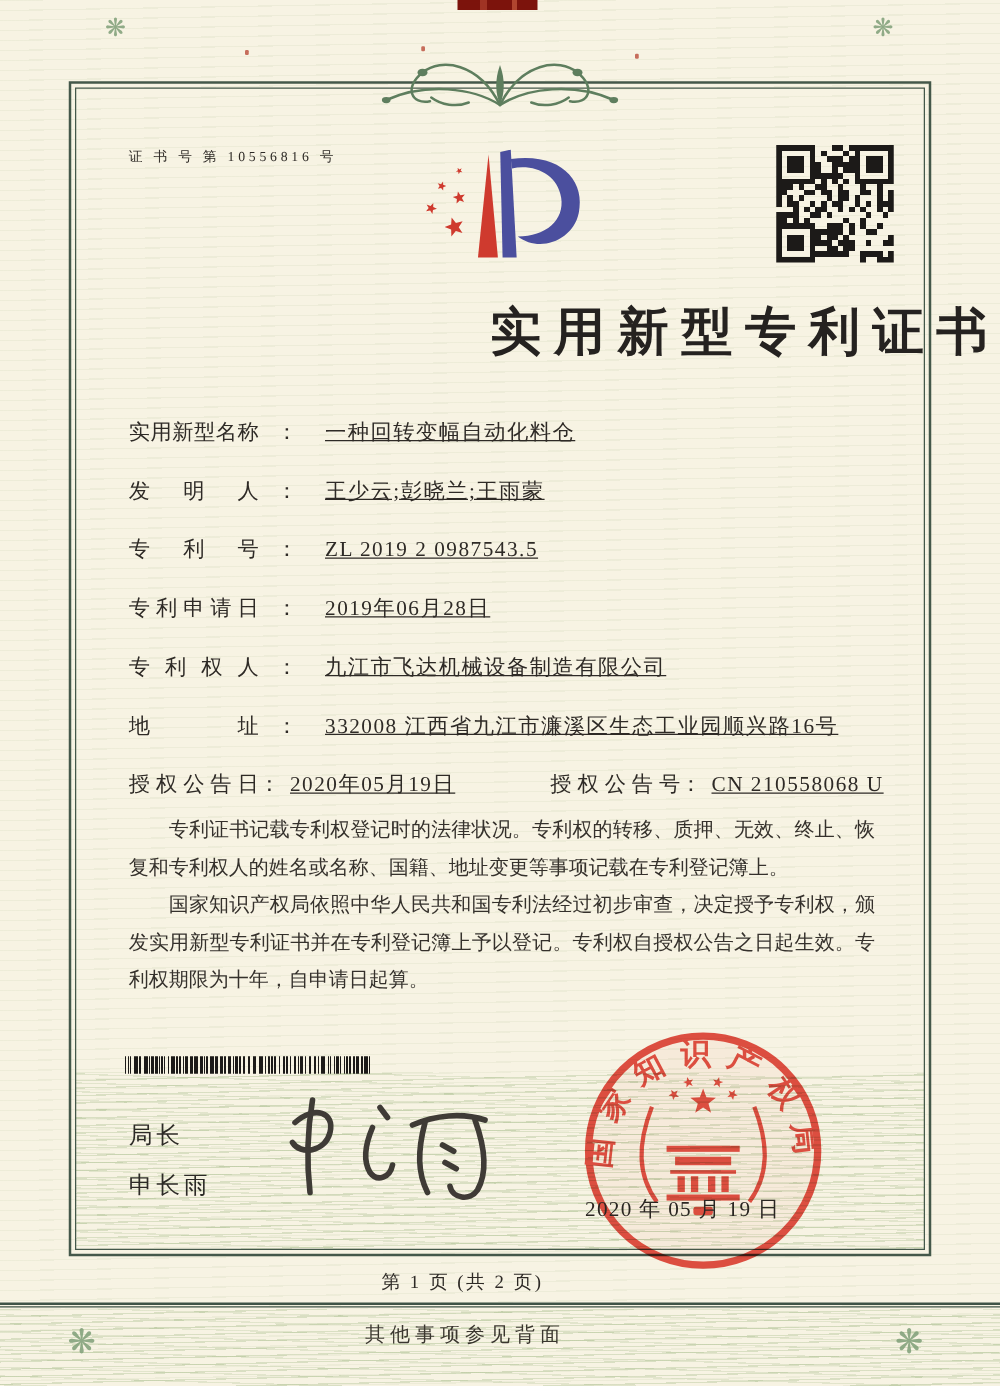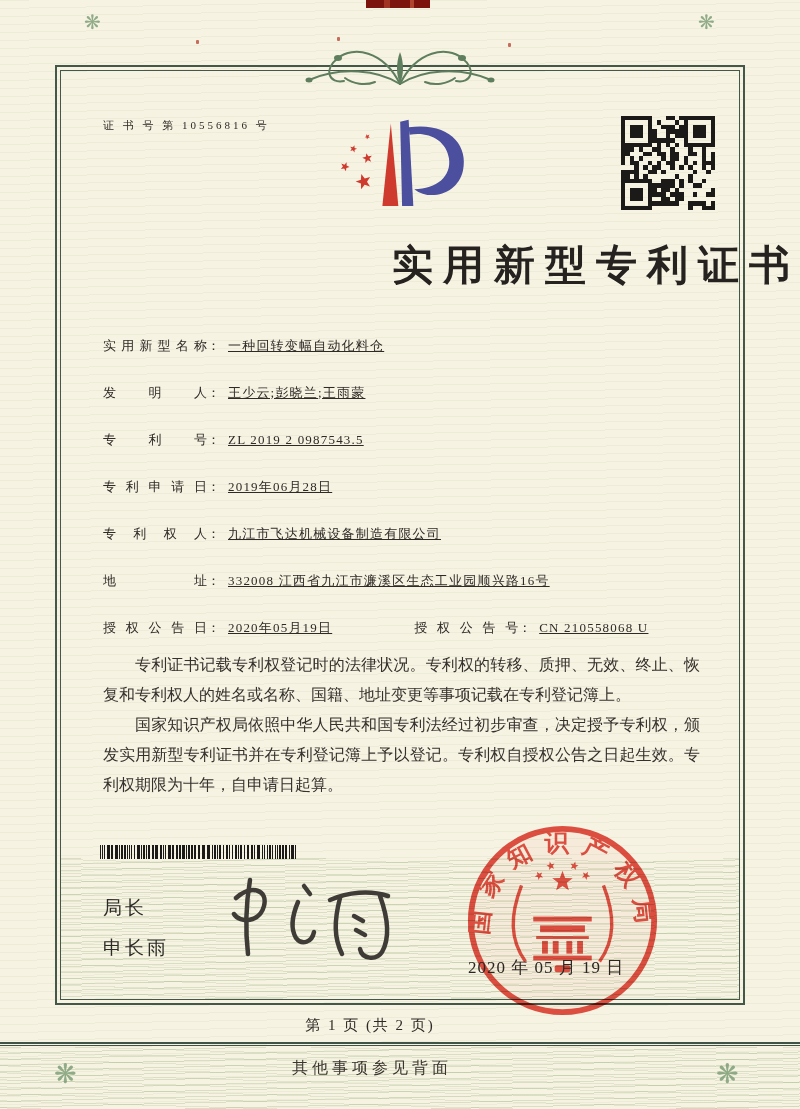--- a/index.html
+++ b/index.html
@@ -25,26 +25,26 @@
     background:linear-gradient(90deg,#7c130c 0 18px,#a03324 18px 24px,#7c130c 24px 44px,#b0452f 44px 48px,#7c130c 48px 64px);}
   .speck{position:absolute;width:3px;height:4px;background:#b5402e;opacity:.75;border-radius:1px;}
 
   .cert-no{position:absolute;left:103px;top:118px;font-size:11px;letter-spacing:3px;}
   .logo-wrap{position:absolute;left:328px;top:102px;width:150px;height:118px;}
   .qr-wrap{position:absolute;left:621px;top:116px;width:94px;height:94px;}
   .doc-title{position:absolute;left:0;top:238px;width:100%;text-align:right;
     font-size:41px;font-weight:700;letter-spacing:10px;color:#252220;}
 
   .fields{position:absolute;left:103px;top:322px;width:600px;}
-  .frow{height:47px;display:flex;align-items:center;font-size:13px;}
+  .frow{height:47px;display:flex;align-items:center;font-size:17px;gap:14px;}
   .lbl{display:inline-block;width:104px;text-align:justify;text-align-last:justify;}
   .colon{margin-right:8px;}
   .val{letter-spacing:1.2px;white-space:nowrap;text-decoration:underline;}
   .grant-pair{display:flex;align-items:center;}
-  .grant-pair.second{margin-left:82px;}
+  .grant-pair.second{margin-left:62px;}
 
   .body-text{position:absolute;left:103px;top:650px;width:597px;
     font-size:16px;line-height:30px;text-align:justify;color:#35312c;}
   .body-text p{margin:0;text-indent:2em;}
 
   .barcode-wrap{position:absolute;left:100px;top:845px;width:196px;height:14px;}
   .signoff{position:absolute;left:103px;top:895px;
     font-family:"Liberation Sans","DejaVu Sans",sans-serif;
     font-size:19px;font-weight:400;letter-spacing:3px;color:#2c2a26;}
   .signoff div{margin-bottom:14px;}

